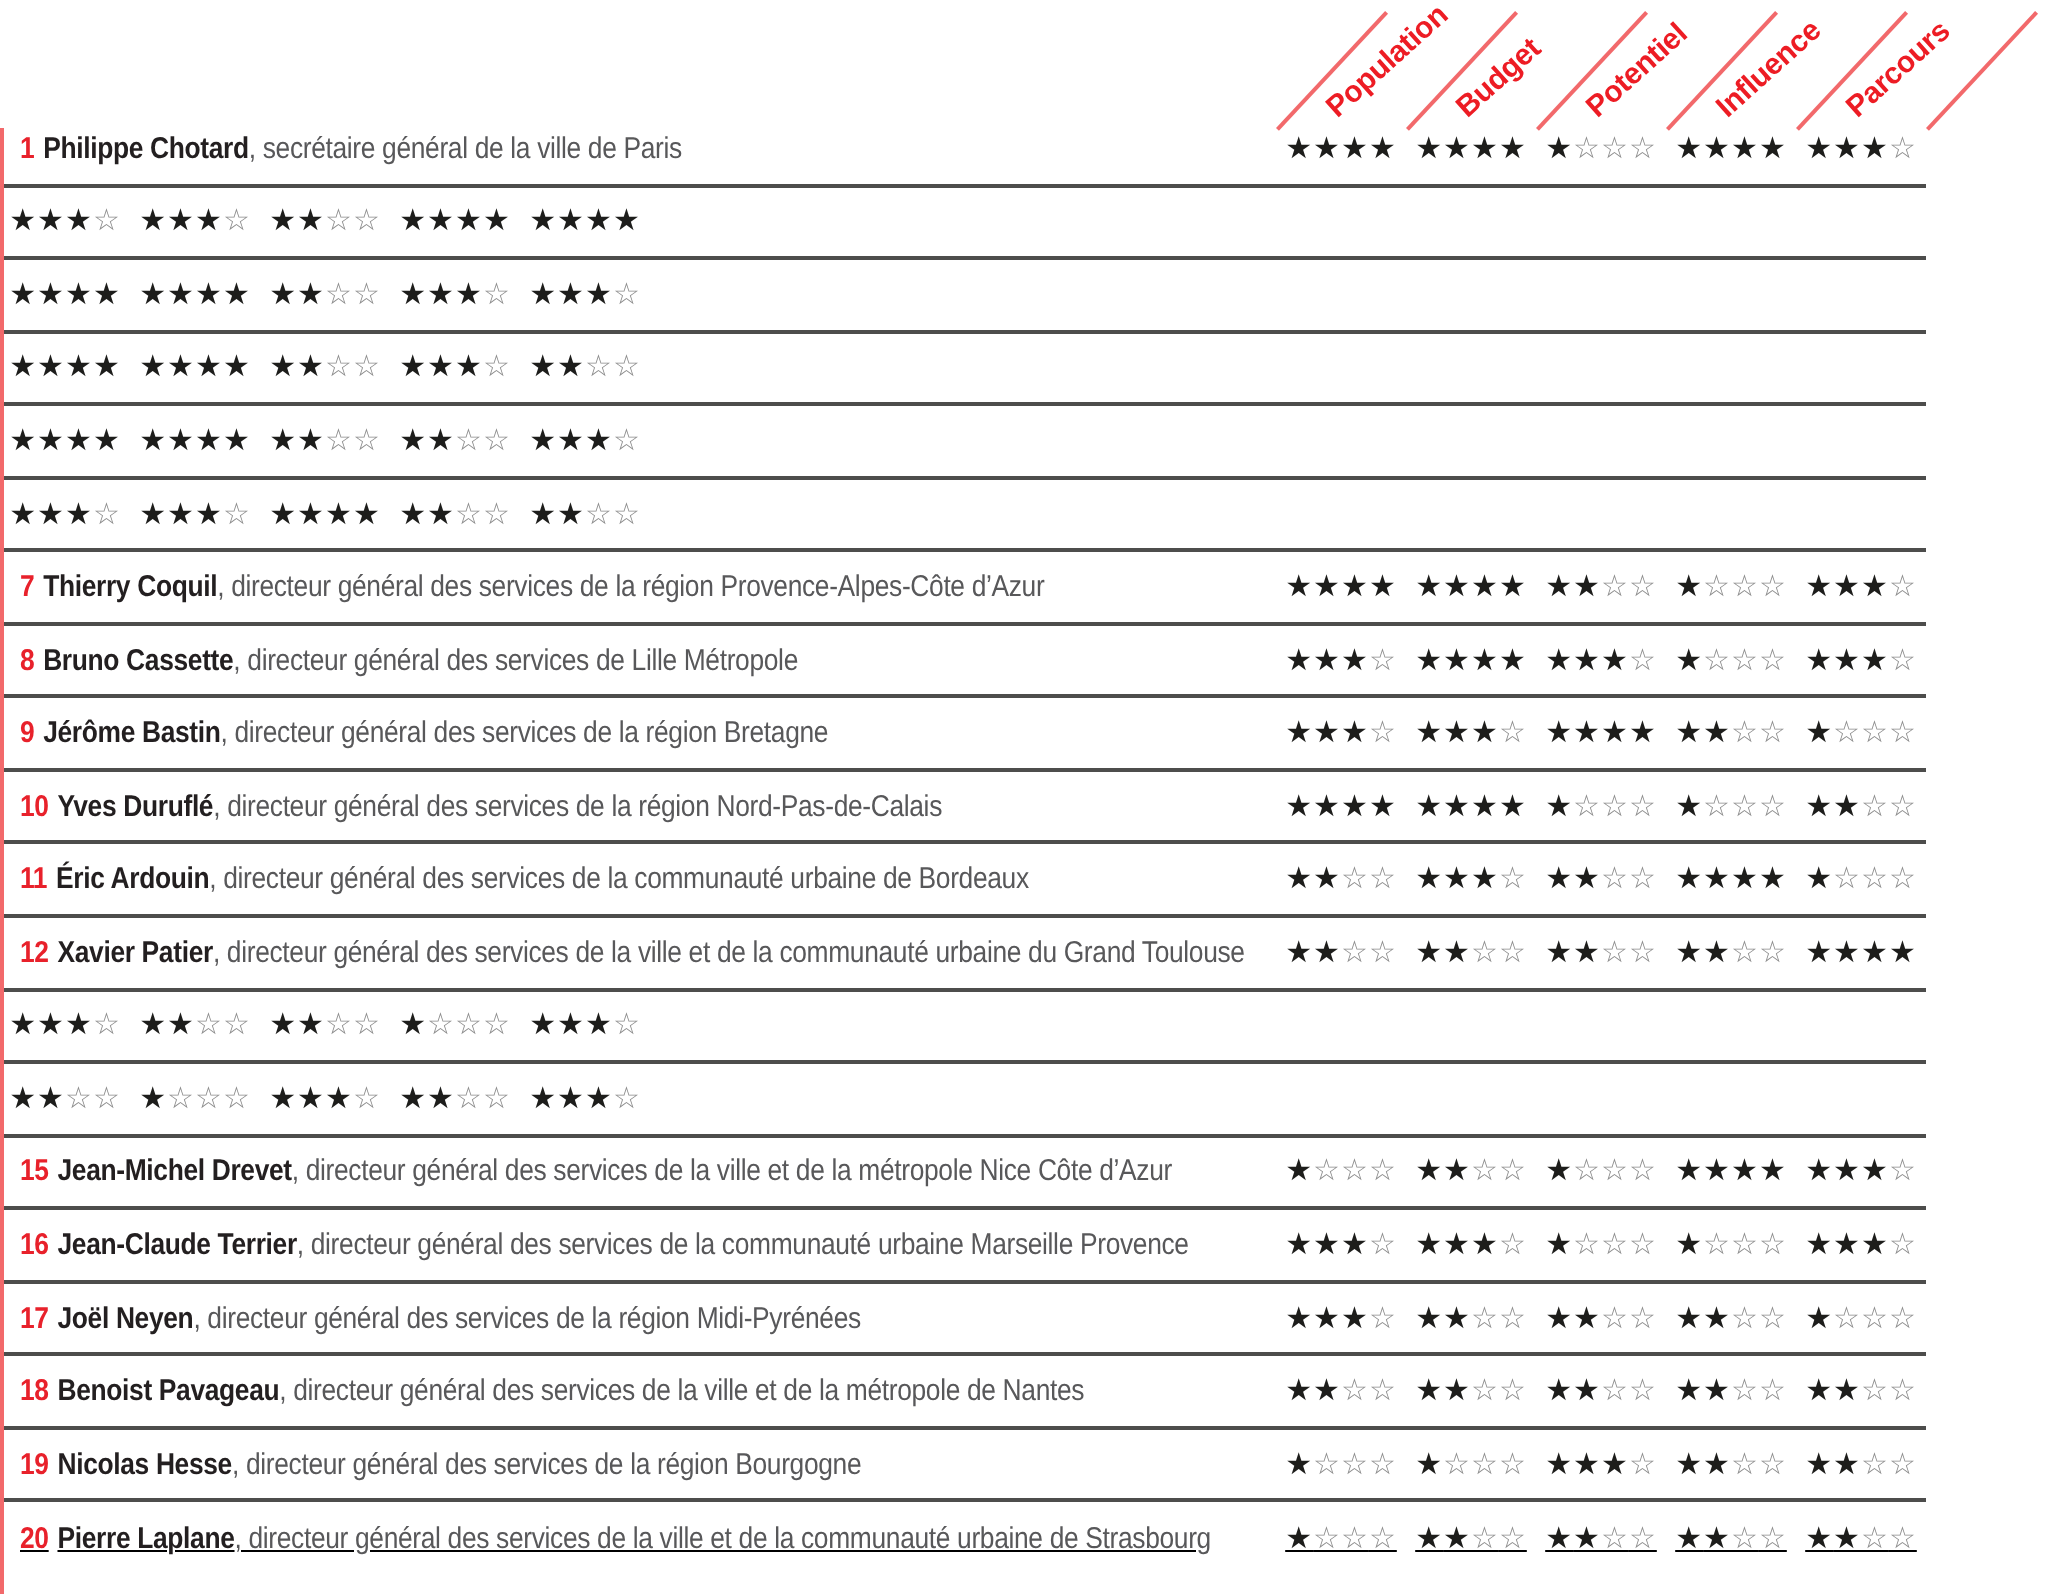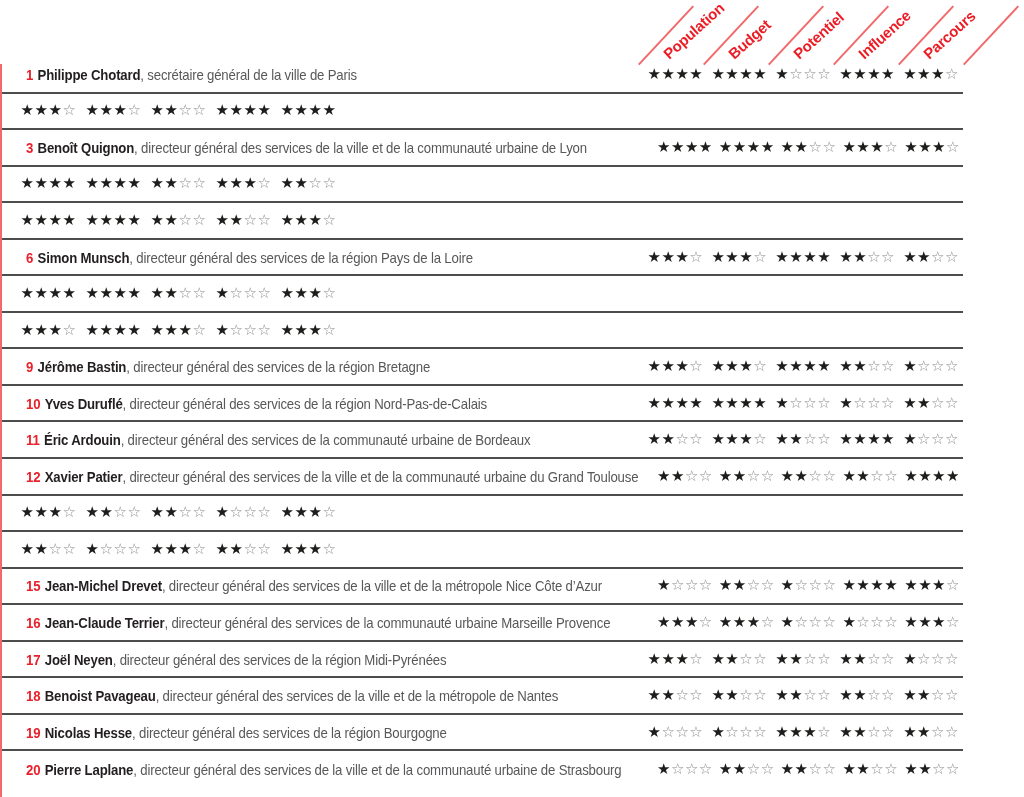--- a/index.html
+++ b/index.html
@@ -21,22 +21,22 @@
   .col-label.c4{left:867px}.col-label.c5{left:932px}
 
   
   .vline { position:absolute; top:64px; bottom:0; width:2px; background:#f2696b; z-index:3; }
   .vline:nth-of-type(1){left:638px}.vline:nth-of-type(2){left:703px}
   .vline:nth-of-type(3){left:768px}.vline:nth-of-type(4){left:833px}
   .vline:nth-of-type(5){left:898px}.vline:nth-of-type(6){left:963px}
 
   
   #rows { position:absolute; left:0; top:57px; width:963px; }
-  .row { display:flex; height:36.55px; border-bottom:2px solid #4d4d4c;padding-left:16px; }
-  .row:last-child { border-bottom:none; }
+  .row { display:flex; height:36.55px; border-bottom:2px solid #4d4d4c; }
+  .row:last-child { border-bottom:none;text-decoration:underline; }
   .cell-text { width:638px; display:flex; align-items:center; padding-left:10px; overflow:visible; }
   .row-text-inner { white-space:nowrap; transform:scaleX(0.88); transform-origin:0 50%;
                     font-size:15px; letter-spacing:-0.2px; color:#58585a; }
   .rank { font-weight:bold; color:#e8212b; margin-right:5px; }
   .pname { font-weight:bold; color:#231f20; }
   .rating-cell { width:65px; display:flex; align-items:center; justify-content:center; }
   .star { font-family:"DejaVu Sans",sans-serif; font-size:15px; line-height:15px;
           letter-spacing:0.5px; }
   .star.filled { color:#1d1d1b; }
   .star.empty  { color:#8e8e8e; }
@@ -130,191 +130,191 @@
         </div>
     <div class="rating-cell">
           <span class="star filled">★</span>
           <span class="star filled">★</span>
           <span class="star filled">★</span>
           <span class="star filled">★</span>
         </div>
   </div>
 
   <div class="row">
-    <div class="cell-text">
-      <span class="row-text-inner"><span class="rank">3</span><span class="pname">Benoît Quignon</span><span class="pdesc">, directeur général des services de la ville et de la communauté urbaine de Lyon</span></span>
-    </div>
-    <div class="rating-cell">
-          <span class="star filled">★</span>
-          <span class="star filled">★</span>
-          <span class="star filled">★</span>
-          <span class="star filled">★</span>
-        </div>
-    <div class="rating-cell">
-          <span class="star filled">★</span>
-          <span class="star filled">★</span>
-          <span class="star filled">★</span>
-          <span class="star filled">★</span>
-        </div>
-    <div class="rating-cell">
-          <span class="star filled">★</span>
-          <span class="star filled">★</span>
-          <span class="star empty">☆</span>
-          <span class="star empty">☆</span>
-        </div>
-    <div class="rating-cell">
-          <span class="star filled">★</span>
-          <span class="star filled">★</span>
-          <span class="star filled">★</span>
-          <span class="star empty">☆</span>
-        </div>
-    <div class="rating-cell">
-          <span class="star filled">★</span>
-          <span class="star filled">★</span>
-          <span class="star filled">★</span>
-          <span class="star empty">☆</span>
-        </div>
-  </div>
-
-  <div class="row">
-    <div class="rating-cell">
-          <span class="star filled">★</span>
-          <span class="star filled">★</span>
-          <span class="star filled">★</span>
-          <span class="star filled">★</span>
-        </div>
-    <div class="rating-cell">
-          <span class="star filled">★</span>
-          <span class="star filled">★</span>
-          <span class="star filled">★</span>
-          <span class="star filled">★</span>
-        </div>
-    <div class="rating-cell">
-          <span class="star filled">★</span>
-          <span class="star filled">★</span>
-          <span class="star empty">☆</span>
-          <span class="star empty">☆</span>
-        </div>
-    <div class="rating-cell">
-          <span class="star filled">★</span>
-          <span class="star filled">★</span>
-          <span class="star filled">★</span>
-          <span class="star empty">☆</span>
-        </div>
-    <div class="rating-cell">
-          <span class="star filled">★</span>
-          <span class="star filled">★</span>
-          <span class="star empty">☆</span>
-          <span class="star empty">☆</span>
-        </div>
-  </div>
-
-  <div class="row">
-    <div class="rating-cell">
-          <span class="star filled">★</span>
-          <span class="star filled">★</span>
-          <span class="star filled">★</span>
-          <span class="star filled">★</span>
-        </div>
-    <div class="rating-cell">
-          <span class="star filled">★</span>
-          <span class="star filled">★</span>
-          <span class="star filled">★</span>
-          <span class="star filled">★</span>
-        </div>
-    <div class="rating-cell">
-          <span class="star filled">★</span>
-          <span class="star filled">★</span>
-          <span class="star empty">☆</span>
-          <span class="star empty">☆</span>
-        </div>
-    <div class="rating-cell">
-          <span class="star filled">★</span>
-          <span class="star filled">★</span>
-          <span class="star empty">☆</span>
-          <span class="star empty">☆</span>
-        </div>
-    <div class="rating-cell">
-          <span class="star filled">★</span>
-          <span class="star filled">★</span>
-          <span class="star filled">★</span>
-          <span class="star empty">☆</span>
-        </div>
-  </div>
-
-  <div class="row">
-    <div class="cell-text">
-      <span class="row-text-inner"><span class="rank">6</span><span class="pname">Simon Munsch</span><span class="pdesc">, directeur général des services de la région Pays de la Loire</span></span>
-    </div>
-    <div class="rating-cell">
-          <span class="star filled">★</span>
-          <span class="star filled">★</span>
-          <span class="star filled">★</span>
-          <span class="star empty">☆</span>
-        </div>
-    <div class="rating-cell">
-          <span class="star filled">★</span>
-          <span class="star filled">★</span>
-          <span class="star filled">★</span>
-          <span class="star empty">☆</span>
-        </div>
-    <div class="rating-cell">
-          <span class="star filled">★</span>
-          <span class="star filled">★</span>
-          <span class="star filled">★</span>
-          <span class="star filled">★</span>
-        </div>
-    <div class="rating-cell">
-          <span class="star filled">★</span>
-          <span class="star filled">★</span>
-          <span class="star empty">☆</span>
-          <span class="star empty">☆</span>
-        </div>
-    <div class="rating-cell">
-          <span class="star filled">★</span>
-          <span class="star filled">★</span>
-          <span class="star empty">☆</span>
-          <span class="star empty">☆</span>
-        </div>
-  </div>
-
-  <div class="row">
-    <div class="rating-cell">
-          <span class="star filled">★</span>
-          <span class="star filled">★</span>
-          <span class="star filled">★</span>
-          <span class="star filled">★</span>
-        </div>
-    <div class="rating-cell">
-          <span class="star filled">★</span>
-          <span class="star filled">★</span>
-          <span class="star filled">★</span>
-          <span class="star filled">★</span>
-        </div>
-    <div class="rating-cell">
-          <span class="star filled">★</span>
-          <span class="star filled">★</span>
-          <span class="star empty">☆</span>
-          <span class="star empty">☆</span>
-        </div>
-    <div class="rating-cell">
-          <span class="star filled">★</span>
-          <span class="star empty">☆</span>
-          <span class="star empty">☆</span>
-          <span class="star empty">☆</span>
-        </div>
-    <div class="rating-cell">
-          <span class="star filled">★</span>
-          <span class="star filled">★</span>
-          <span class="star filled">★</span>
-          <span class="star empty">☆</span>
-        </div>
-  </div>
-
-  <div class="row">
+    <div class="rating-cell">
+          <span class="star filled">★</span>
+          <span class="star filled">★</span>
+          <span class="star filled">★</span>
+          <span class="star filled">★</span>
+        </div>
+    <div class="rating-cell">
+          <span class="star filled">★</span>
+          <span class="star filled">★</span>
+          <span class="star filled">★</span>
+          <span class="star filled">★</span>
+        </div>
+    <div class="rating-cell">
+          <span class="star filled">★</span>
+          <span class="star filled">★</span>
+          <span class="star empty">☆</span>
+          <span class="star empty">☆</span>
+        </div>
+    <div class="rating-cell">
+          <span class="star filled">★</span>
+          <span class="star filled">★</span>
+          <span class="star filled">★</span>
+          <span class="star empty">☆</span>
+        </div>
+    <div class="rating-cell">
+          <span class="star filled">★</span>
+          <span class="star filled">★</span>
+          <span class="star filled">★</span>
+          <span class="star empty">☆</span>
+        </div>
+  </div>
+
+  <div class="row">
+    <div class="rating-cell">
+          <span class="star filled">★</span>
+          <span class="star filled">★</span>
+          <span class="star filled">★</span>
+          <span class="star filled">★</span>
+        </div>
+    <div class="rating-cell">
+          <span class="star filled">★</span>
+          <span class="star filled">★</span>
+          <span class="star filled">★</span>
+          <span class="star filled">★</span>
+        </div>
+    <div class="rating-cell">
+          <span class="star filled">★</span>
+          <span class="star filled">★</span>
+          <span class="star empty">☆</span>
+          <span class="star empty">☆</span>
+        </div>
+    <div class="rating-cell">
+          <span class="star filled">★</span>
+          <span class="star filled">★</span>
+          <span class="star filled">★</span>
+          <span class="star empty">☆</span>
+        </div>
+    <div class="rating-cell">
+          <span class="star filled">★</span>
+          <span class="star filled">★</span>
+          <span class="star empty">☆</span>
+          <span class="star empty">☆</span>
+        </div>
+  </div>
+
+  <div class="row">
+    <div class="rating-cell">
+          <span class="star filled">★</span>
+          <span class="star filled">★</span>
+          <span class="star filled">★</span>
+          <span class="star filled">★</span>
+        </div>
+    <div class="rating-cell">
+          <span class="star filled">★</span>
+          <span class="star filled">★</span>
+          <span class="star filled">★</span>
+          <span class="star filled">★</span>
+        </div>
+    <div class="rating-cell">
+          <span class="star filled">★</span>
+          <span class="star filled">★</span>
+          <span class="star empty">☆</span>
+          <span class="star empty">☆</span>
+        </div>
+    <div class="rating-cell">
+          <span class="star filled">★</span>
+          <span class="star filled">★</span>
+          <span class="star empty">☆</span>
+          <span class="star empty">☆</span>
+        </div>
+    <div class="rating-cell">
+          <span class="star filled">★</span>
+          <span class="star filled">★</span>
+          <span class="star filled">★</span>
+          <span class="star empty">☆</span>
+        </div>
+  </div>
+
+  <div class="row">
+    <div class="rating-cell">
+          <span class="star filled">★</span>
+          <span class="star filled">★</span>
+          <span class="star filled">★</span>
+          <span class="star empty">☆</span>
+        </div>
+    <div class="rating-cell">
+          <span class="star filled">★</span>
+          <span class="star filled">★</span>
+          <span class="star filled">★</span>
+          <span class="star empty">☆</span>
+        </div>
+    <div class="rating-cell">
+          <span class="star filled">★</span>
+          <span class="star filled">★</span>
+          <span class="star filled">★</span>
+          <span class="star filled">★</span>
+        </div>
+    <div class="rating-cell">
+          <span class="star filled">★</span>
+          <span class="star filled">★</span>
+          <span class="star empty">☆</span>
+          <span class="star empty">☆</span>
+        </div>
+    <div class="rating-cell">
+          <span class="star filled">★</span>
+          <span class="star filled">★</span>
+          <span class="star empty">☆</span>
+          <span class="star empty">☆</span>
+        </div>
+  </div>
+
+  <div class="row">
+    <div class="cell-text">
+      <span class="row-text-inner"><span class="rank">7</span><span class="pname">Thierry Coquil</span><span class="pdesc">, directeur général des services de la région Provence-Alpes-Côte d’Azur</span></span>
+    </div>
+    <div class="rating-cell">
+          <span class="star filled">★</span>
+          <span class="star filled">★</span>
+          <span class="star filled">★</span>
+          <span class="star filled">★</span>
+        </div>
+    <div class="rating-cell">
+          <span class="star filled">★</span>
+          <span class="star filled">★</span>
+          <span class="star filled">★</span>
+          <span class="star filled">★</span>
+        </div>
+    <div class="rating-cell">
+          <span class="star filled">★</span>
+          <span class="star filled">★</span>
+          <span class="star empty">☆</span>
+          <span class="star empty">☆</span>
+        </div>
+    <div class="rating-cell">
+          <span class="star filled">★</span>
+          <span class="star empty">☆</span>
+          <span class="star empty">☆</span>
+          <span class="star empty">☆</span>
+        </div>
+    <div class="rating-cell">
+          <span class="star filled">★</span>
+          <span class="star filled">★</span>
+          <span class="star filled">★</span>
+          <span class="star empty">☆</span>
+        </div>
+  </div>
+
+  <div class="row">
+    <div class="cell-text">
+      <span class="row-text-inner"><span class="rank">8</span><span class="pname">Bruno Cassette</span><span class="pdesc">, directeur général des services de Lille Métropole</span></span>
+    </div>
     <div class="rating-cell">
           <span class="star filled">★</span>
           <span class="star filled">★</span>
           <span class="star filled">★</span>
           <span class="star empty">☆</span>
         </div>
     <div class="rating-cell">
           <span class="star filled">★</span>
           <span class="star filled">★</span>
           <span class="star filled">★</span>

